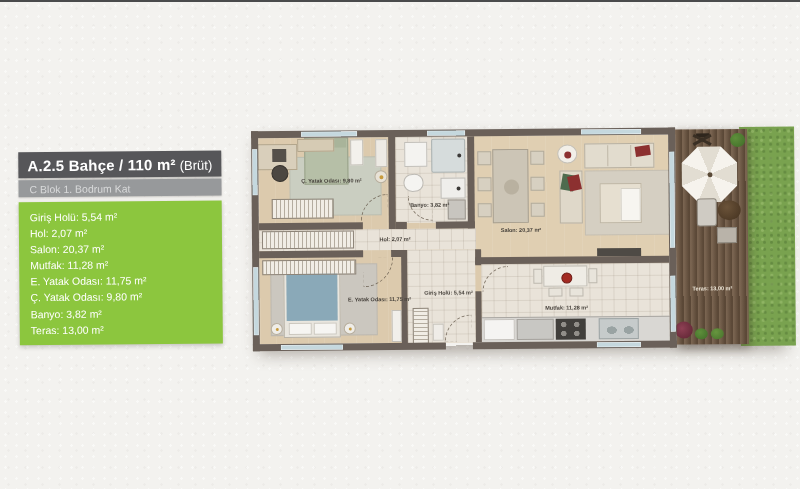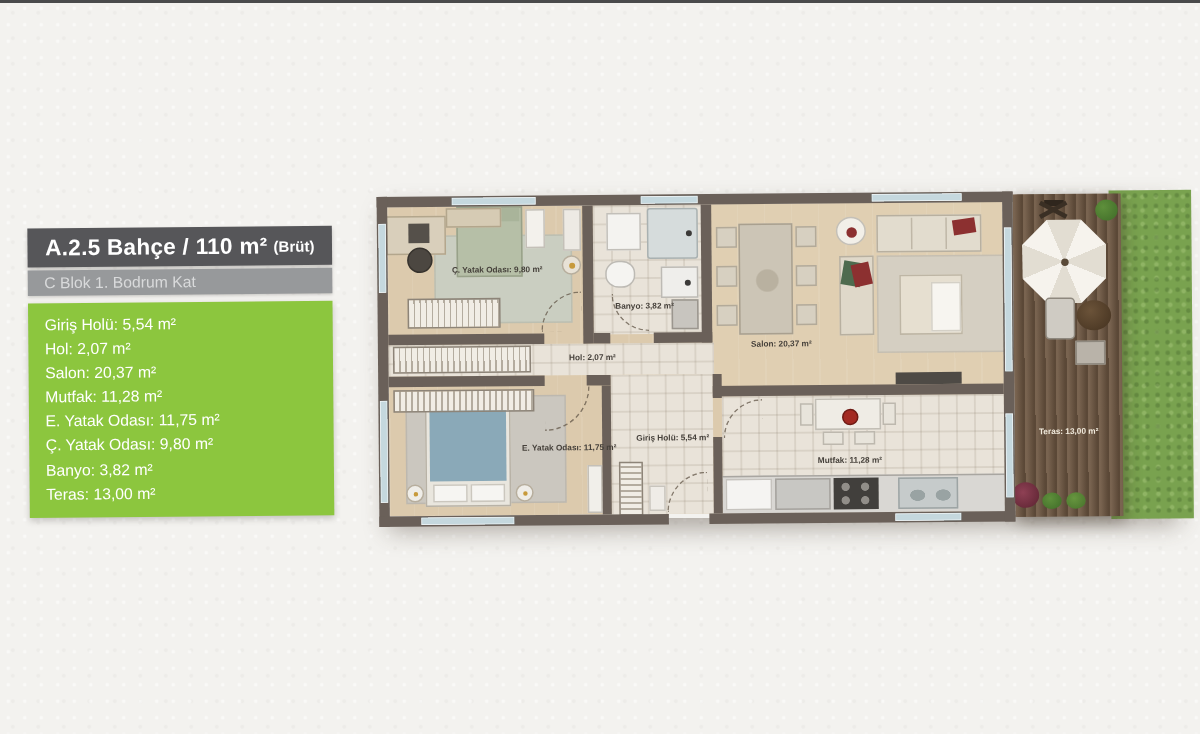--- a/index.html
+++ b/index.html
@@ -15,21 +15,21 @@
   .top-edge{left:0;top:0;width:800px;height:2px;background:#4A4B4C}
   .tilt{position:absolute;left:0;top:0;width:800px;height:489px;
         transform:rotate(-0.5deg);transform-origin:400px 240px}
 
   
   .panel-box{left:19px;width:203px;box-sizing:border-box}
   .title-bar{top:149px;height:26px;background:#565659;color:#FFFFFF;
              display:flex;align-items:center;justify-content:center;
              box-shadow:0 2px 3px rgba(60,55,50,.25)}
   .t-main{font-size:15px;font-weight:bold;letter-spacing:.2px}
-  .t-suffix{font-size:10px;font-weight:bold;margin-left:4px;padding-top:2px}
+  .t-suffix{font-size:13px;font-weight:normal;margin-left:4px;padding-top:2px}
   .subtitle-bar{top:177px;height:17px;background:#97999B;color:#D9DADB;
                 font-size:10.5px;display:flex;align-items:center;padding-left:11px;
                 box-shadow:0 1px 2px rgba(60,55,50,.2)}
   .room-list{top:199px;height:143px;background:#8CC63E;color:#FFFFFF;
              padding:7px 0 0 11px;box-shadow:0 2px 4px rgba(60,55,50,.25)}
   .room-line{font-size:10.5px;line-height:16.1px;white-space:nowrap}
 
   
   .plan{left:252px;top:128px;width:543px;height:224px}
   .plan .abs{position:absolute}

